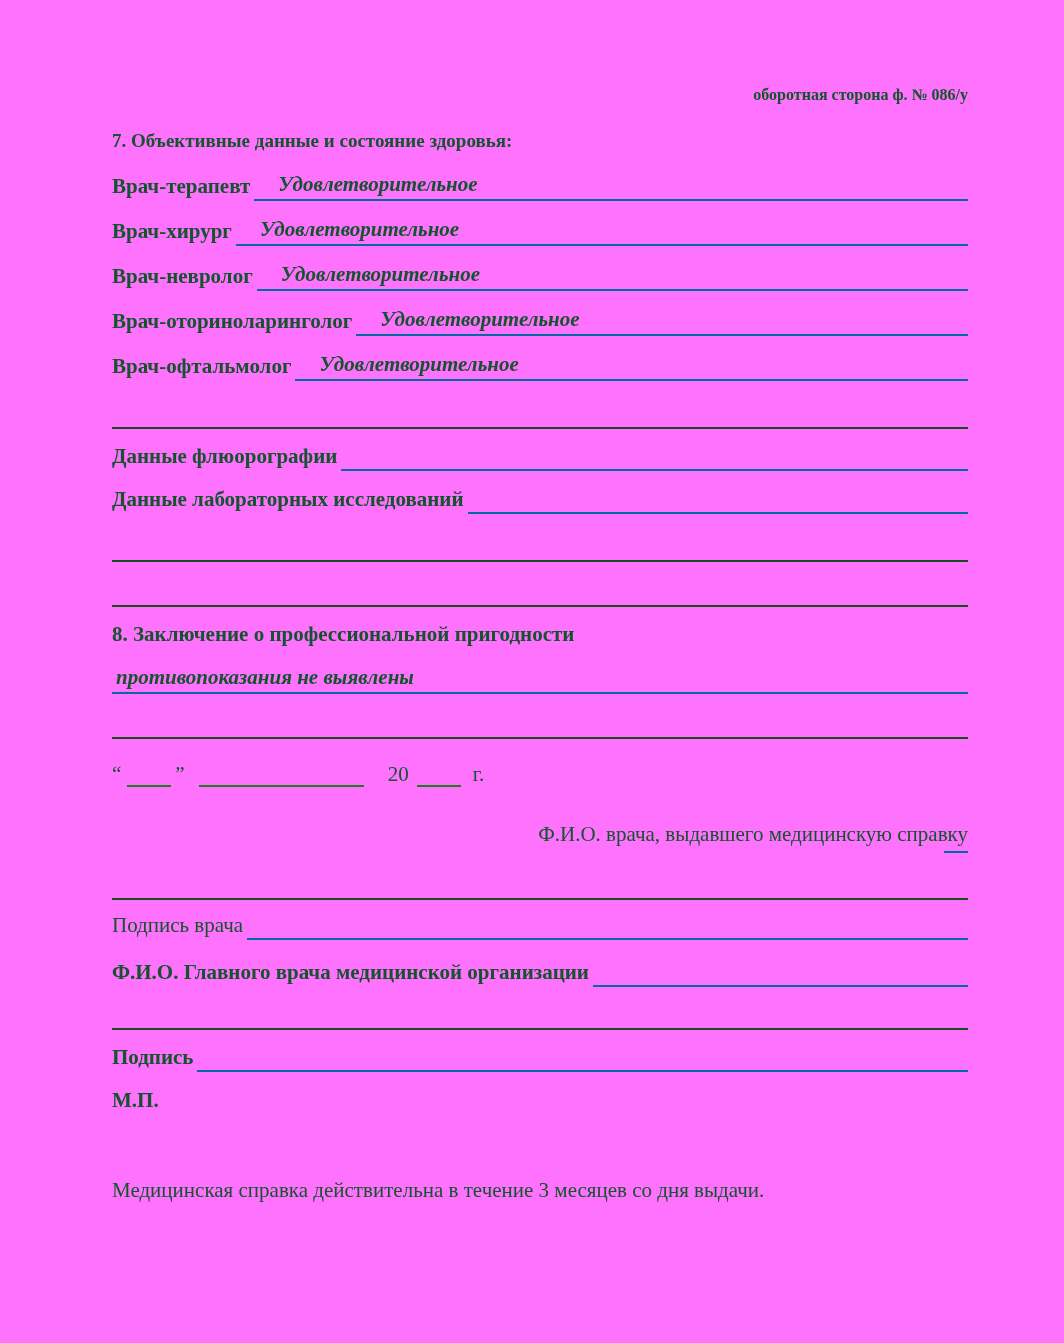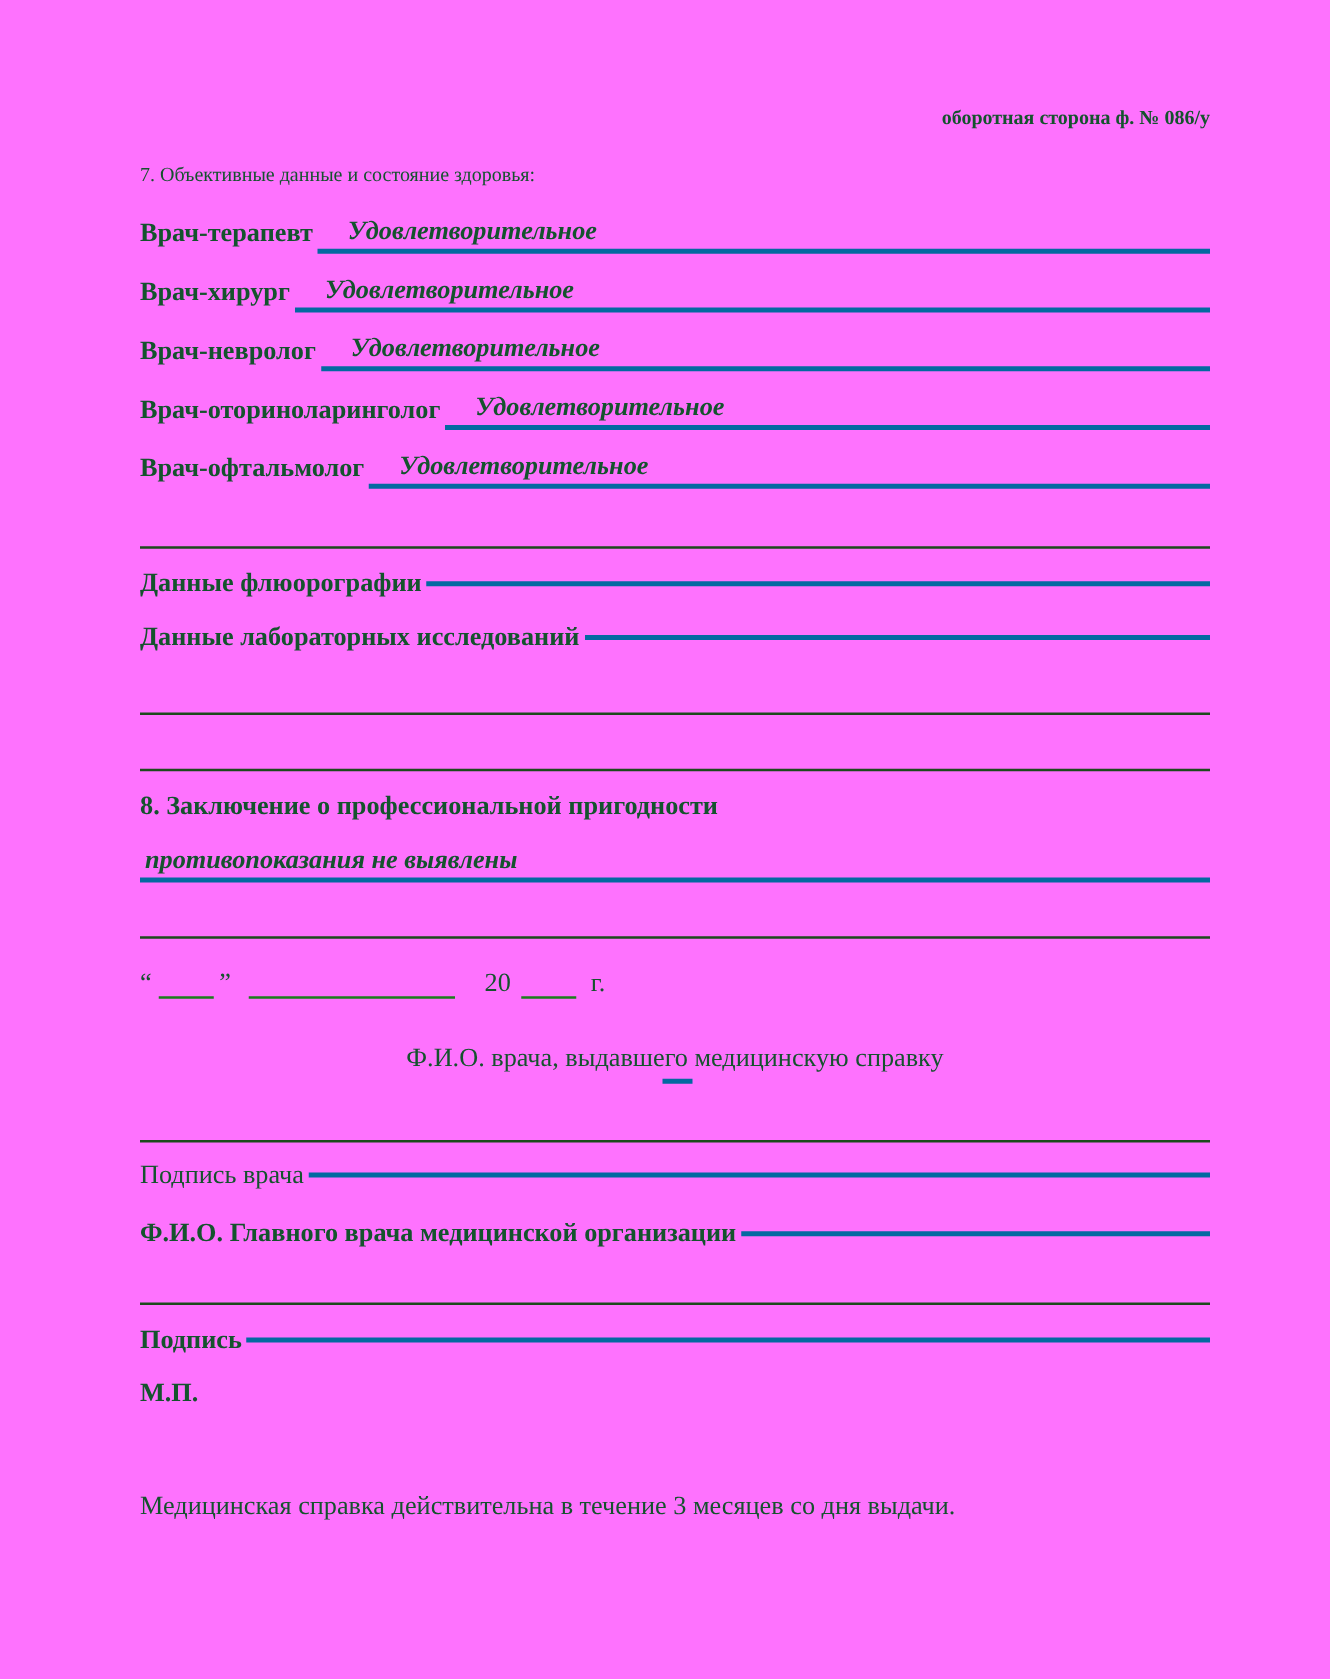--- a/index.html
+++ b/index.html
@@ -15,26 +15,26 @@
     padding: 86px 96px 0 112px;
     overflow: hidden;
   }
   .bold { font-weight: bold; }
   .header-note {
     text-align: right;
     font-weight: bold;
     font-size: 16px;
     margin-bottom: 22px;
   }
-  .s-title { font-weight: normal; font-size: 16px; line-height: 30px; }
-  .row { display: flex; align-items: center; line-height: 30px; margin-top: 13px; }
+  .s-title { font-weight: bold; font-size: 19px; line-height: 30px; }
+  .row { display: flex; align-items: flex-end; line-height: 30px; margin-top: 13px; }
   .label { white-space: nowrap; }
   .fill {
     flex: 1;
-    border-bottom: 4px solid #0369a1;
+    border-bottom: 2px solid #0369a1;
     margin-left: 4px;
     padding-left: 24px;
     min-height: 2px;
   }
   .fill-full { margin-left: 0; padding-left: 4px; }
   .value { font-style: italic; font-weight: bold; }
   .rule { border-bottom: 2px solid #1c4a1c; height: 0; }
   .plain { line-height: 30px; margin-top: 13px; }
   .date-row { display: flex; align-items: baseline; line-height: 30px; margin-top: 20px; }
   .blank {

